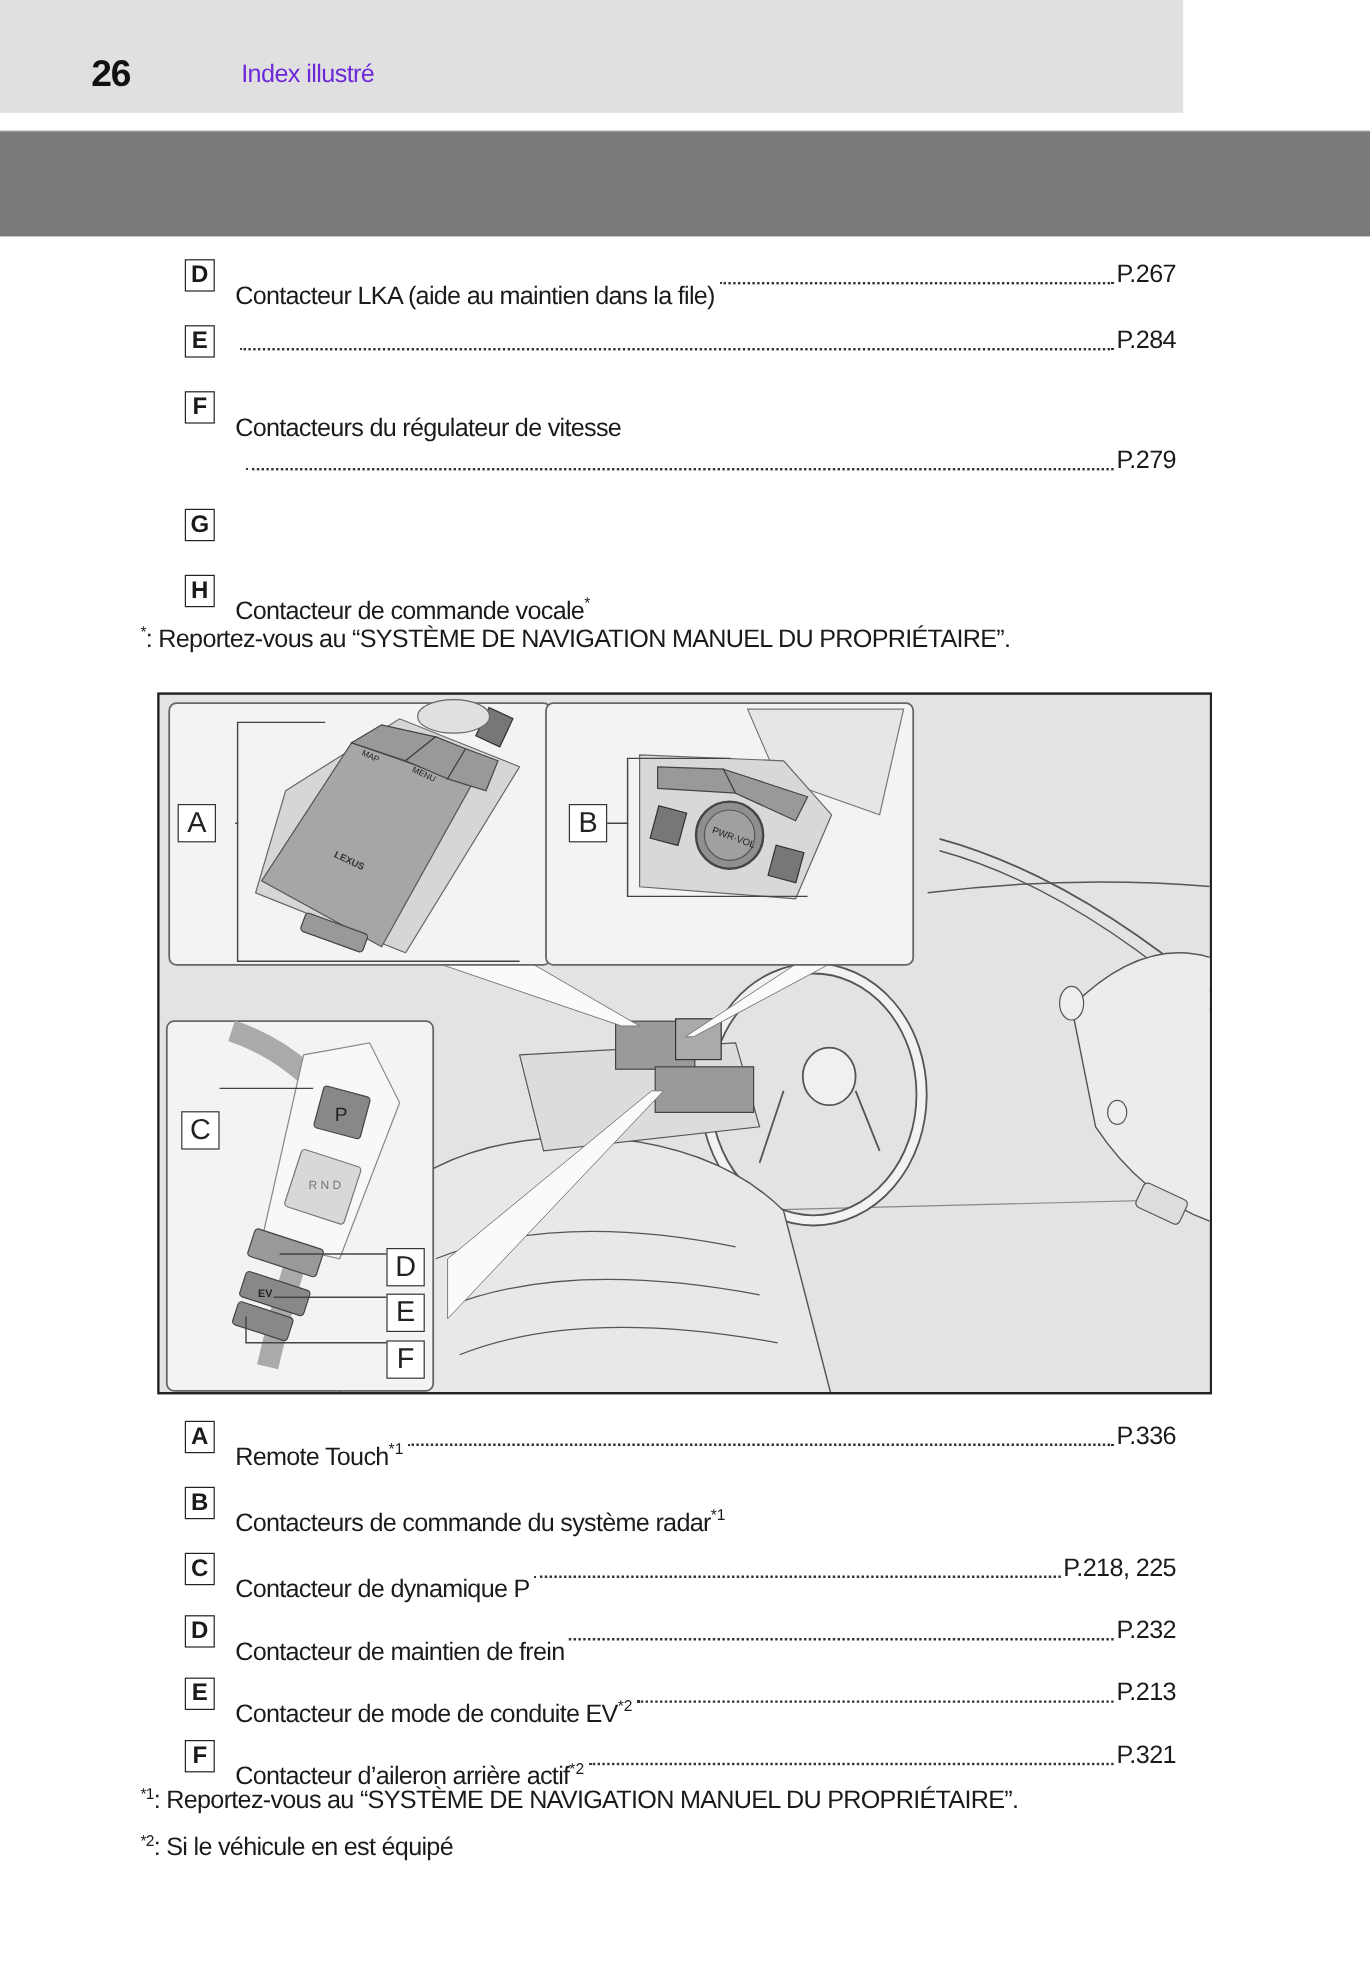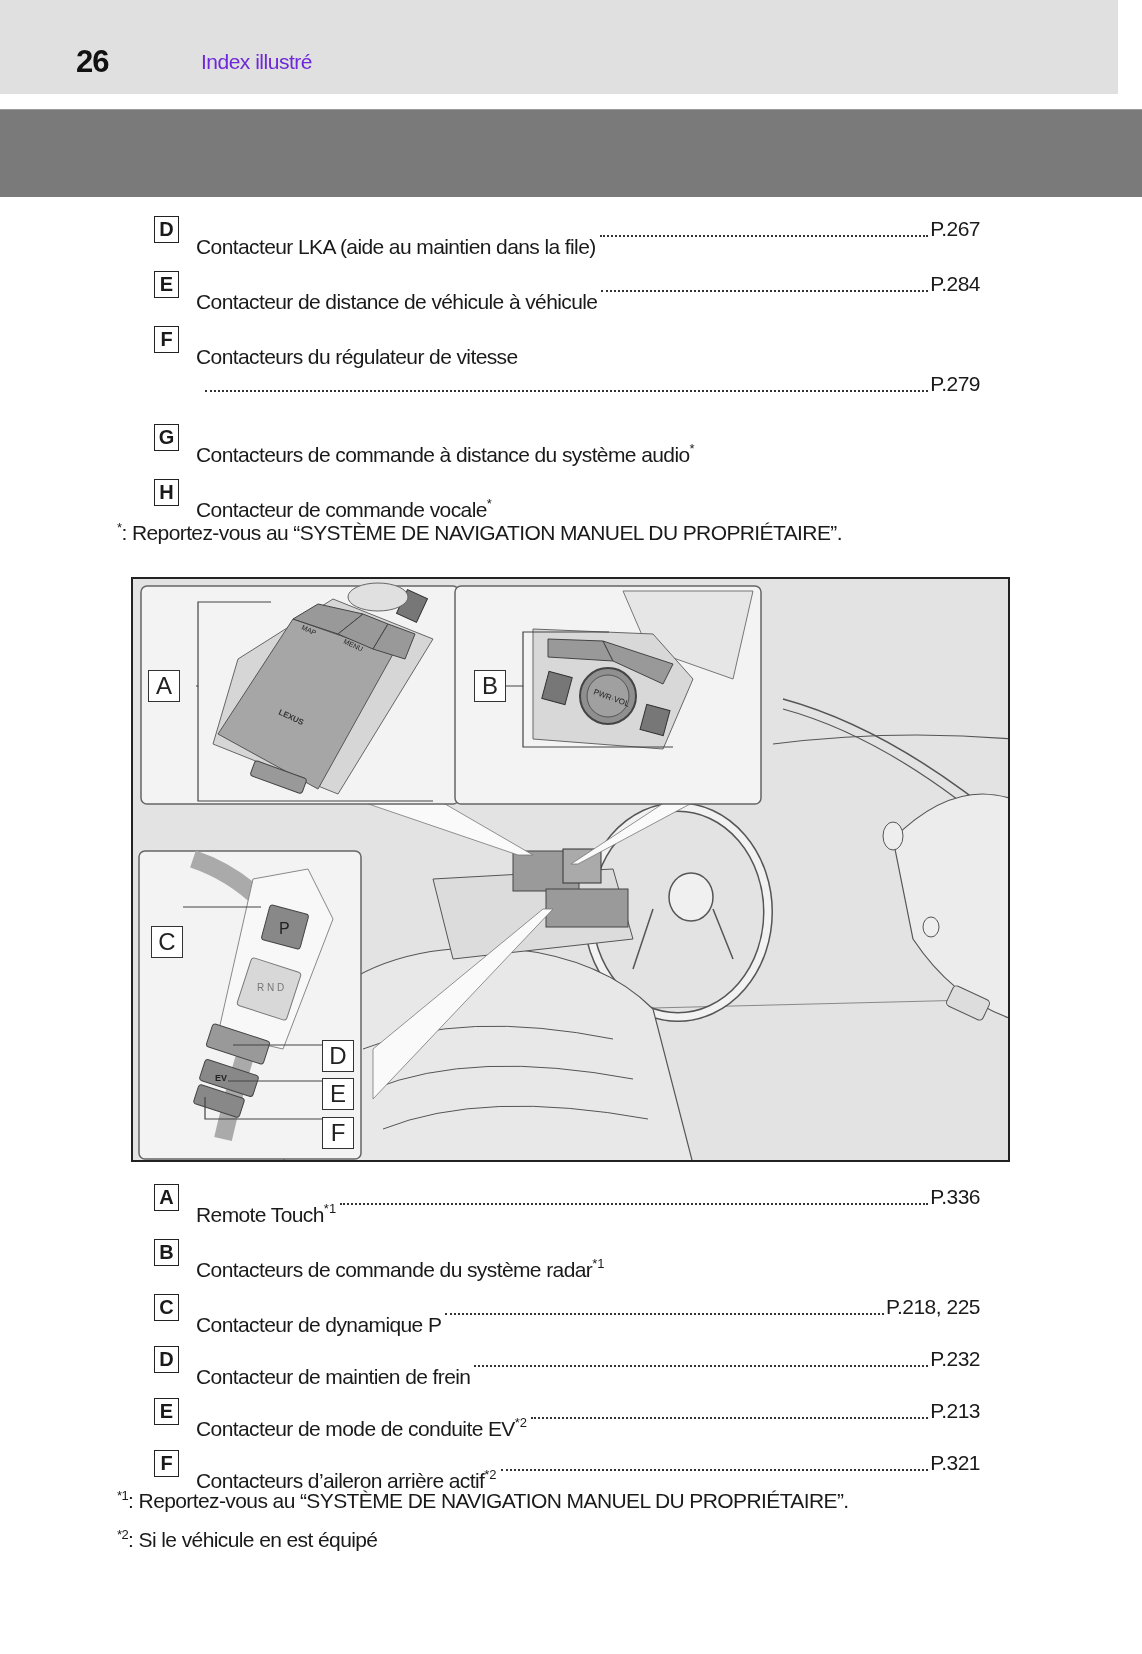--- a/index.html
+++ b/index.html
@@ -1,18 +1,18 @@
 <!DOCTYPE html>
 <html><head>
 <meta charset="utf-8">
 <style>
   html, body { margin: 0; padding: 0; background: #ffffff; }
   body { width: 1142px; height: 1654px; position: relative; overflow: hidden;
          font-family: "Liberation Sans", sans-serif; color: #1a1a1a; }
-  .header-band { position: absolute; left: 0; top: 0; width: 1118px; height: 94px; background: #e0e0e0; }
+  .header-band { position: absolute; left: 0; top: 0; width: 986px; height: 94px; background: #e0e0e0; }
   .page-number { position: absolute; left: 76px; top: 44px; font-size: 31px; font-weight: bold;
                  letter-spacing: -1px; color: #111; }
   .section-title { position: absolute; left: 201px; top: 50px; font-size: 21px; color: #6d28d9; letter-spacing: -0.5px; }
   .gray-band { position: absolute; left: 0; top: 109px; width: 1142px; height: 87px; background: #7a7a7a;
                border-top: 1px solid #9a9a9a; }
   .entry { position: absolute; left: 154px; width: 826px; height: 30px; display: flex; align-items: center; }
   .letter-box { width: 25px; height: 27px; border: 1.5px solid #222; box-sizing: border-box; display: flex;
                 align-items: center; justify-content: center; font-weight: bold; font-size: 20px;
                 margin-right: 17px; flex: 0 0 auto; background: #fff; }
   .entry-label { font-size: 21px; letter-spacing: -0.6px; white-space: nowrap; margin-top: 35px; }
@@ -40,35 +40,33 @@
 <div class="gray-band"></div>
 
 <div class="entry" style="top:214px">
   <span class="letter-box">D</span>
   <span class="entry-label"><span>Contacteur LKA (aide au maintien dans la file)</span></span>
   <span class="leader"></span>
   <span class="entry-page">P.267</span>
 </div>
 <div class="entry" style="top:269px">
   <span class="letter-box">E</span>
-  <span class="entry-label"><span>Contacteur de distance de véhicule à véhicule</span></span>
   <span class="leader"></span>
   <span class="entry-page">P.284</span>
 </div>
 <div class="entry" style="top:324px">
   <span class="letter-box">F</span>
   <span class="entry-label"><span>Contacteurs du régulateur de vitesse</span></span>
 </div>
 <div class="sub-entry" style="top:369px">
   <span class="leader"></span>
   <span class="entry-page">P.279</span>
 </div>
 <div class="entry" style="top:422px">
   <span class="letter-box">G</span>
-  <span class="entry-label"><span>Contacteurs de commande à distance du système audio</span><sup>*</sup></span>
 </div>
 <div class="entry" style="top:477px">
   <span class="letter-box">H</span>
   <span class="entry-label"><span>Contacteur de commande vocale</span><sup>*</sup></span>
 </div>
 <div class="footnote" style="left:117px; top:521px">
   <sup>*</sup><span>: Reportez-vous au “SYSTÈME DE NAVIGATION MANUEL DU PROPRIÉTAIRE”.</span>
 </div>
 
 <div class="illustration">
@@ -179,21 +177,21 @@
   <span class="entry-page">P.232</span>
 </div>
 <div class="entry" style="top:1396px">
   <span class="letter-box">E</span>
   <span class="entry-label"><span>Contacteur de mode de conduite EV</span><sup>*2</sup></span>
   <span class="leader"></span>
   <span class="entry-page">P.213</span>
 </div>
 <div class="entry" style="top:1448px">
   <span class="letter-box">F</span>
-  <span class="entry-label"><span>Contacteurs d’aileron arrière actif</span><sup>*2</sup></span>
+  <span class="entry-label"><span>Contacteur d’aileron arrière actif</span><sup>*2</sup></span>
   <span class="leader"></span>
   <span class="entry-page">P.321</span>
 </div>
 <div class="footnote" style="left:117px; top:1489px">
   <sup>*1</sup><span>: Reportez-vous au “SYSTÈME DE NAVIGATION MANUEL DU PROPRIÉTAIRE”.</span>
 </div>
 <div class="footnote" style="left:117px; top:1528px">
   <sup>*2</sup><span>: Si le véhicule en est équipé</span>
 </div>
 

